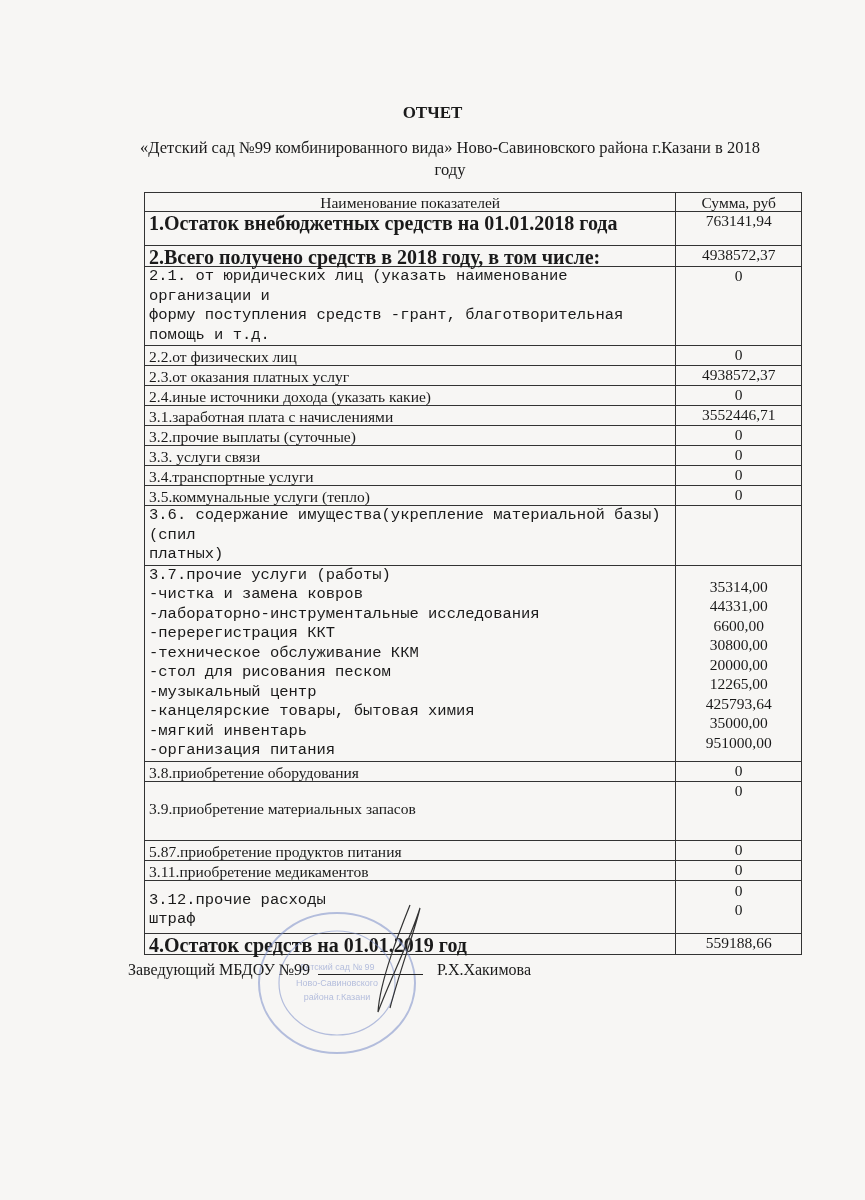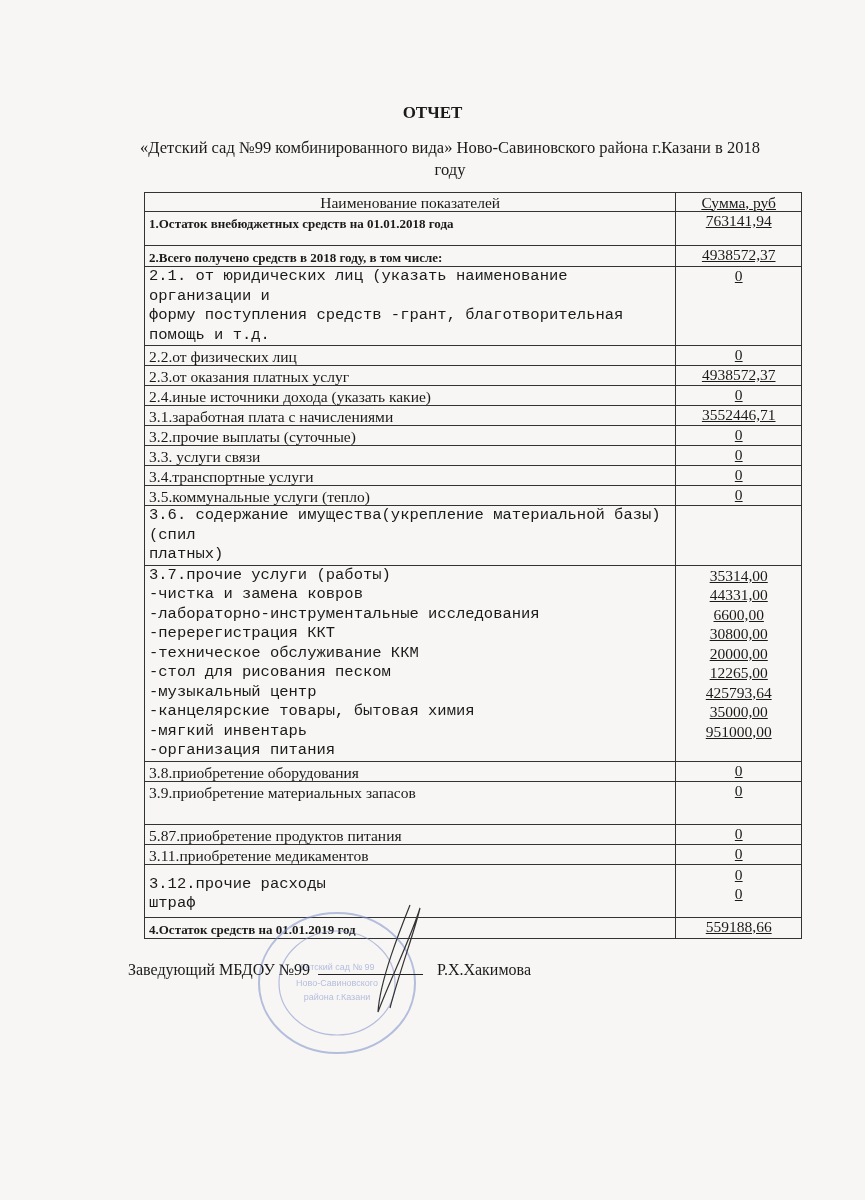--- a/index.html
+++ b/index.html
@@ -18,24 +18,24 @@
       font-size: 16.5px; line-height: 22px;
     }
     table.report {
       position: absolute; top: 192px; left: 116px; width: 658px;
       border-collapse: collapse; font-size: 15.5px; line-height: 17px; margin-left: 28px;
     }
     table.report td {
       border: 1px solid #333; padding: 0 4px; vertical-align: bottom;
     }
     table.report td.val {
-      width: 124px; text-align: center; vertical-align: top; padding: 0; text-decoration: underline;
+      width: 124px; text-align: center; vertical-align: top; padding: 0;
     }
     table.report td.name { width: 520px; }
-    .bold { font-weight: bold; font-size: 13px; }
+    .bold { font-weight: bold; font-size: 20px; }
     .hdr td { text-align: center; vertical-align: middle !important; }
     .multi { vertical-align: top !important; }
     .sub-line { display: block; line-height: 19.5px; font-family: Liberation Mono, monospace; }
     .val-line { display: block; line-height: 19.5px; }
     .sign {
       position: absolute; top: 960px; left: 128px; font-size: 16px;
     }
     .sign .line { display: inline-block; width: 105px; border-bottom: 1px solid #222; margin: 0 14px 0 8px; height: 14px; }
     .stamp {
       position: absolute; left: 252px; top: 908px; width: 170px; height: 150px;
@@ -119,38 +119,38 @@
         <span class="sub-line">-чистка и замена ковров</span>
         <span class="sub-line">-лабораторно-инструментальные исследования</span>
         <span class="sub-line">-перерегистрация ККТ</span>
         <span class="sub-line">-техническое обслуживание ККМ</span>
         <span class="sub-line">-стол для рисования песком</span>
         <span class="sub-line">-музыкальный центр</span>
         <span class="sub-line">-канцелярские товары, бытовая химия</span>
         <span class="sub-line">-мягкий инвентарь</span>
         <span class="sub-line">-организация питания</span>
       </td>
-      <td class="val" style="padding-top:0">
+      <td class="val" style="padding-top:11px">
         <span class="val-line">35314,00</span>
         <span class="val-line">44331,00</span>
         <span class="val-line">6600,00</span>
         <span class="val-line">30800,00</span>
         <span class="val-line">20000,00</span>
         <span class="val-line">12265,00</span>
         <span class="val-line">425793,64</span>
         <span class="val-line">35000,00</span>
         <span class="val-line">951000,00</span>
       </td>
     </tr>
     <tr>
       <td class="name" style="height:19px">3.8.приобретение оборудования</td>
       <td class="val">0</td>
     </tr>
     <tr>
-      <td class="name" style="height:40px; vertical-align:top; padding-top:2px">3.9.приобретение материальных запасов</td>
+      <td class="name" style="height:40px; vertical-align:top; padding-top:18px">3.9.приобретение материальных запасов</td>
       <td class="val">0</td>
     </tr>
     <tr>
       <td class="name" style="height:19px">5.87.приобретение продуктов питания</td>
       <td class="val">0</td>
     </tr>
     <tr>
       <td class="name" style="height:19px">3.11.приобретение медикаментов</td>
       <td class="val">0</td>
     </tr>

